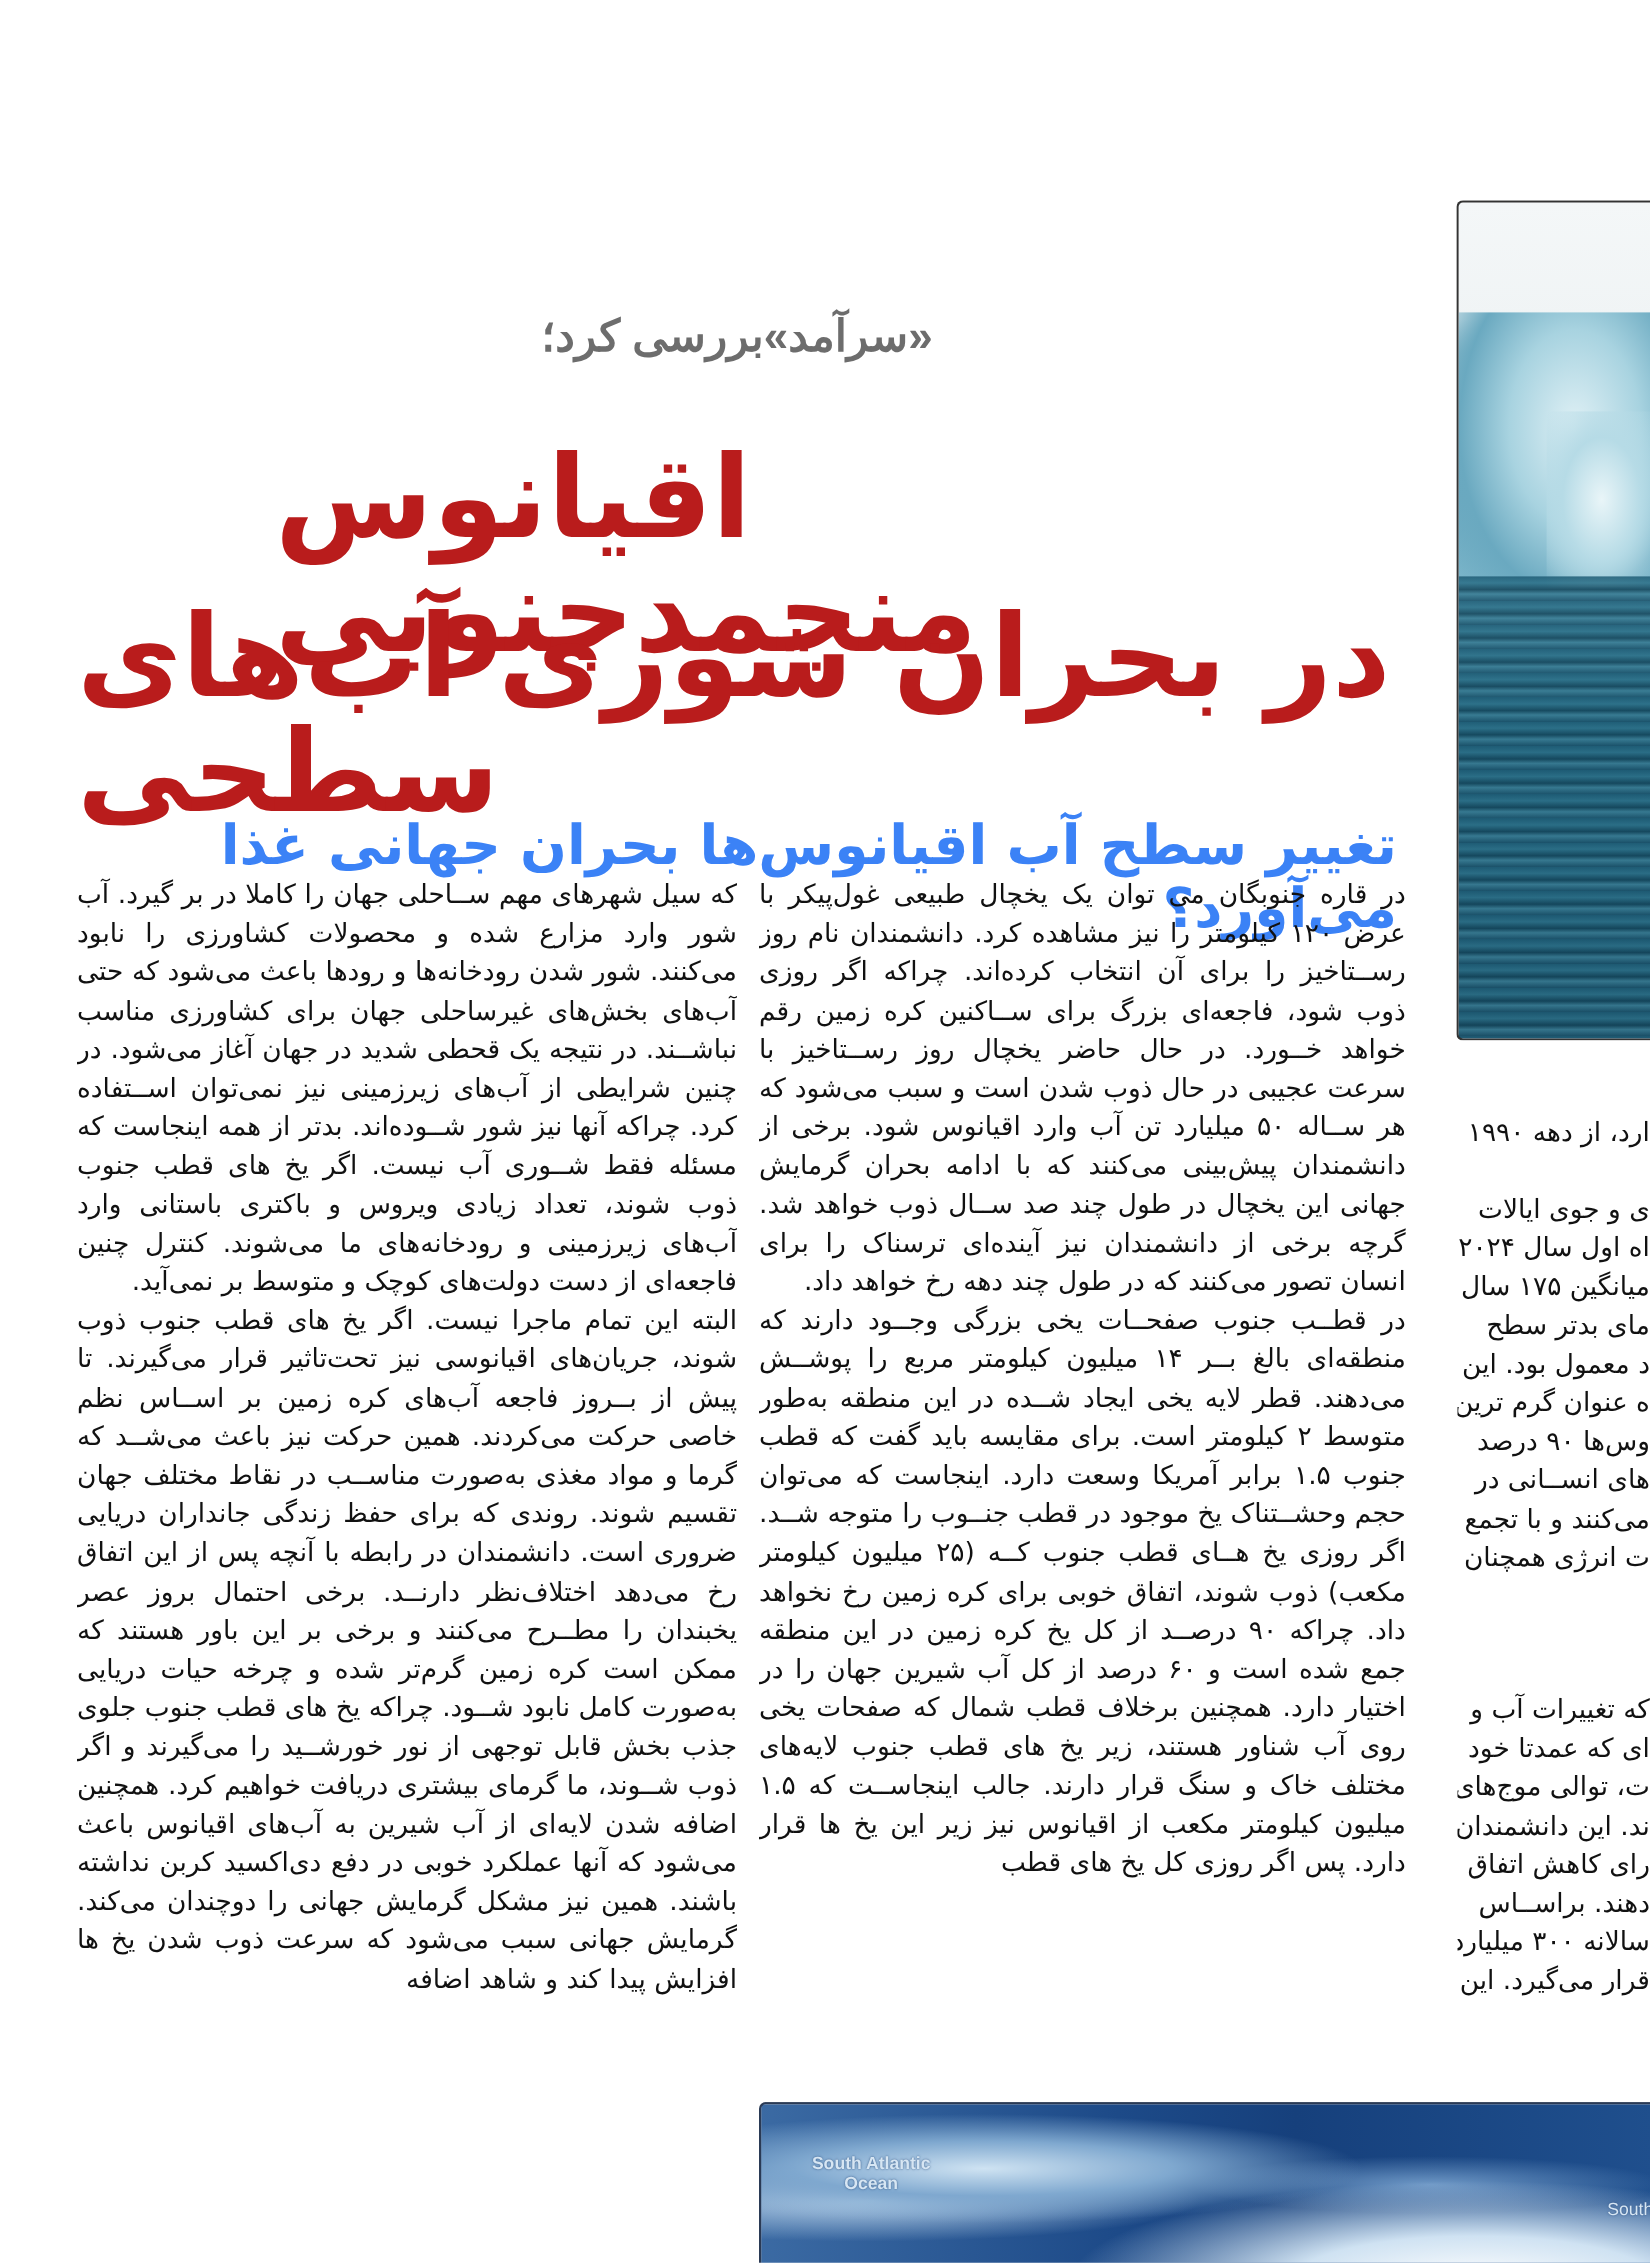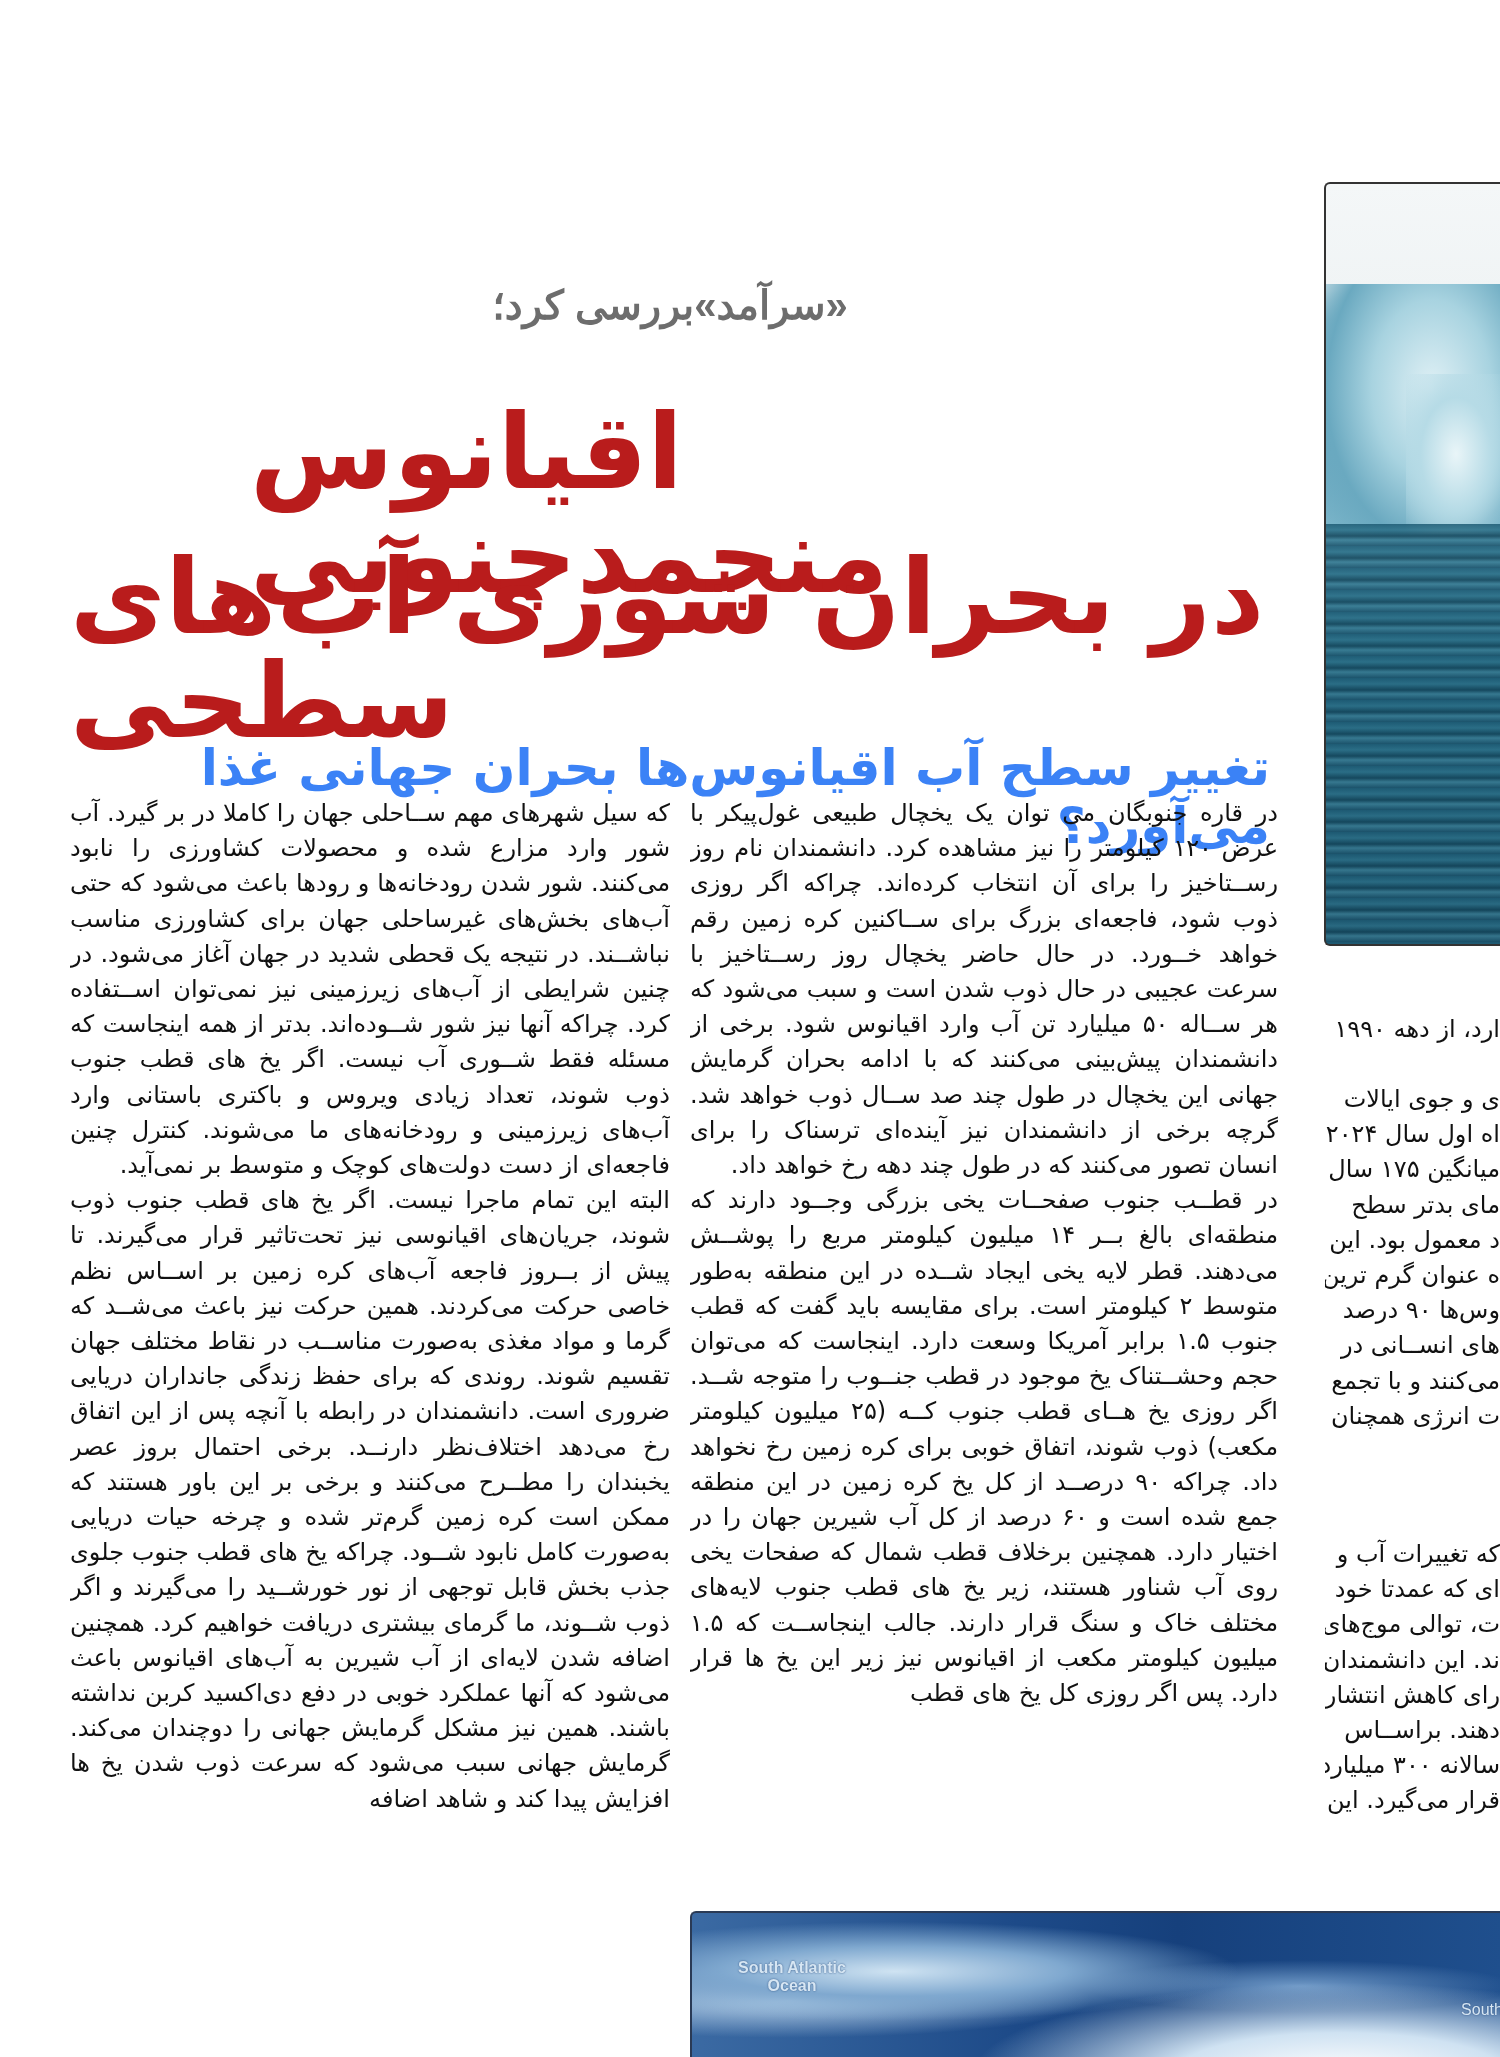--- a/index.html
+++ b/index.html
@@ -104,21 +104,21 @@
     <div>وس‌ها ۹۰ درصد</div>
     <div>‌های انســانی در</div>
     <div>می‌کنند و با تجمع</div>
     <div>ت انرژی همچنان</div>
   </div>
   <div style="position:absolute; top:525px; right:0; text-align:right;">
     <div>که تغییرات آب و</div>
     <div>‌ای که عمدتا خود</div>
     <div>ت، توالی موج‌های</div>
     <div>ند. این دانشمندان</div>
-    <div>رای کاهش انتشار</div>
+    <div>رای کاهش اتفاق</div>
     <div>دهند. براســاس</div>
     <div>سالانه ۳۰۰ میلیارد</div>
     <div>قرار می‌گیرد. این</div>
   </div>
 </div>
 
 <div class="map-photo">
   <div class="map-label" style="top:46px; left:45px; width:110px;font-weight:bold;">South Atlantic Ocean</div>
   <div class="map-label" style="top:88px; left:760px; width:60px;">South</div>
 </div>

